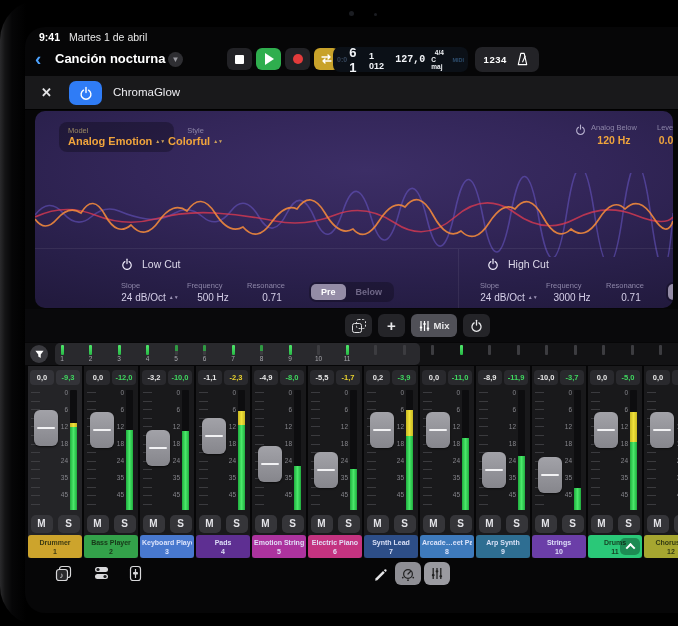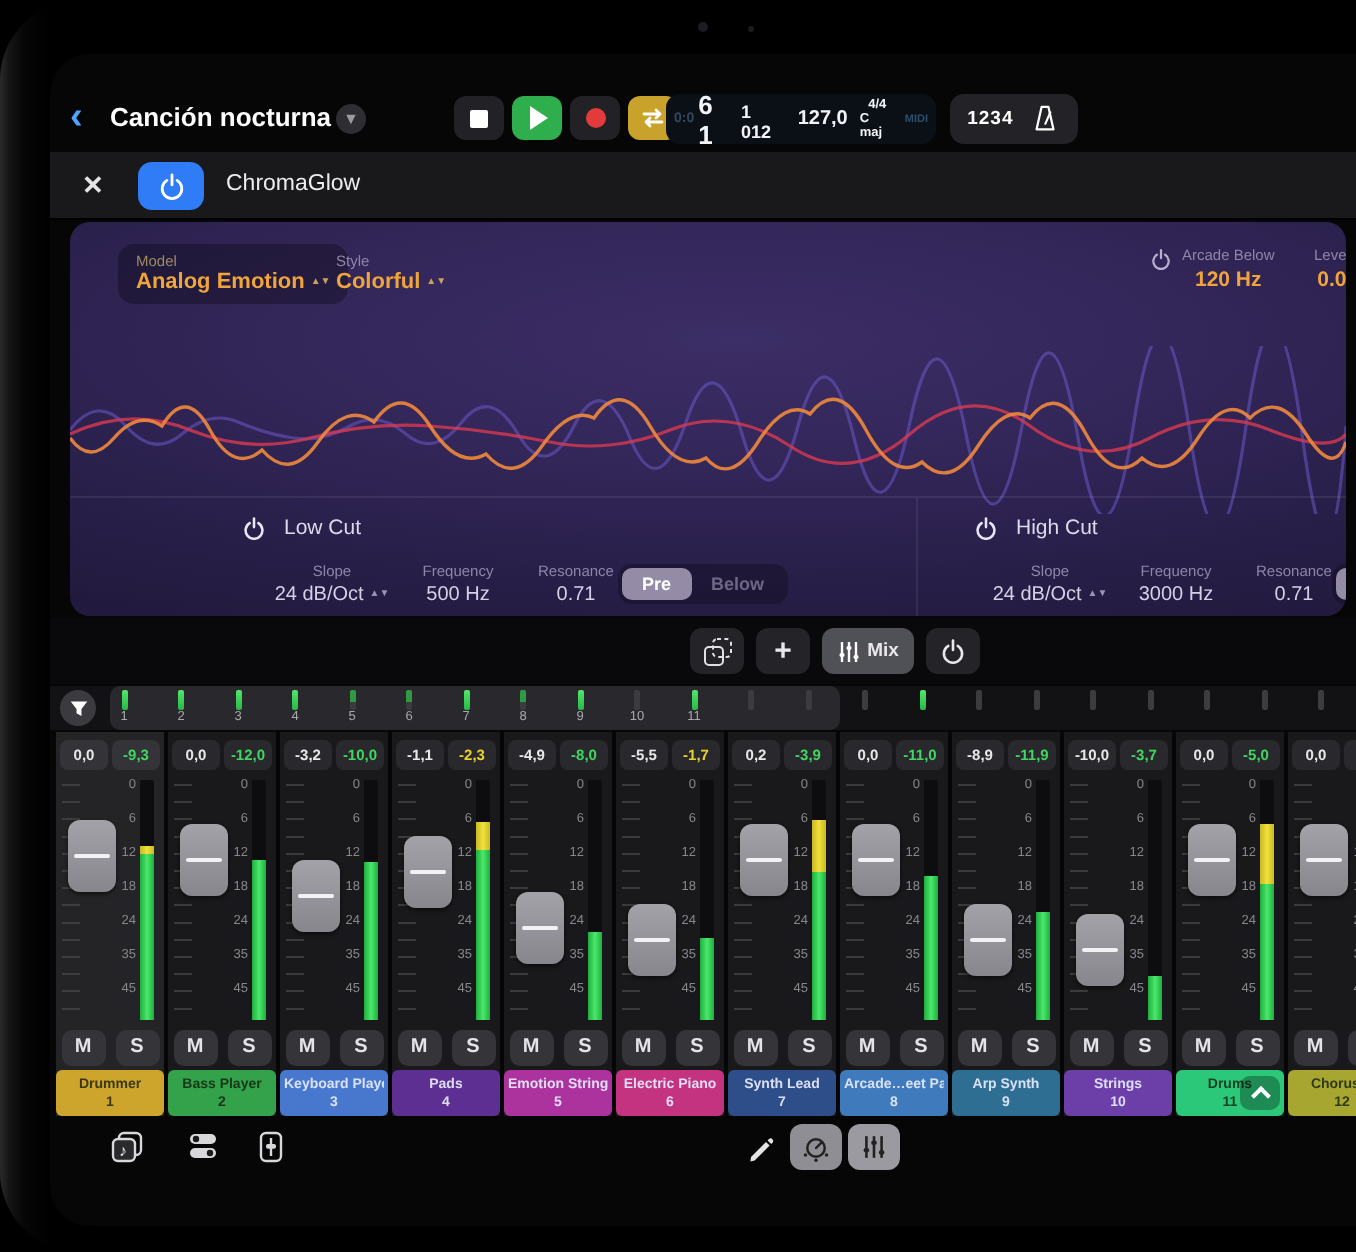--- a/index.html
+++ b/index.html
@@ -23,41 +23,41 @@
   .tbtn{width:25px;height:22px;border-radius:6px;background:#222226;display:flex;align-items:center;justify-content:center;}
   .tbtn.play{background:#2fae4e;}
   .tbtn.cycle{background:#c8a22a;}
   .sq{width:9px;height:9px;background:#fff;border-radius:1px;}
   .tri{width:0;height:0;border-left:9px solid #fff;border-top:6px solid transparent;border-bottom:6px solid transparent;margin-left:2px;}
   .dot-rec{width:10px;height:10px;border-radius:50%;background:#e33b3b;}
   .lcd{position:absolute;left:308px;top:2px;width:135px;height:25px;background:#0b1017;border-radius:7px;display:flex;align-items:center;padding:0 4px;color:#f2f4f8;}
   .lcd .dim{color:#36465c;font-size:7px;font-weight:bold;margin-right:2px;}
   .lcd .pos{font-size:13px;font-weight:bold;letter-spacing:.5px;}
   .lcd .possub{font-size:9px;font-weight:bold;margin-left:2px;margin-top:2px;}
-  .lcd .tempo{font-size:10px;font-weight:bold;margin-left:6px;}
+  .lcd .tempo{font-size:10px;font-weight:bold;margin-left:6px;font-family:Liberation Mono, monospace;}
   .lcd .sigblock{display:flex;flex-direction:column;align-items:center;margin-left:6px;line-height:7px;}
   .lcd .sig,.lcd .key{font-size:6.5px;font-weight:bold;}
   .lcd .midiblock{display:flex;flex-direction:column;align-items:center;margin-left:5px;line-height:6px;}
   .lcd .midi{color:#2e4e6e;font-size:5.5px;font-weight:bold;}
   .countpill{position:absolute;left:450px;top:2px;width:64px;height:25px;background:#232327;border-radius:7px;display:flex;align-items:center;justify-content:space-evenly;color:#fff;}
   .count-label{font-size:9.5px;font-weight:bold;letter-spacing:.5px;}
 
   
   .plughdr{position:absolute;left:0;top:49px;width:100%;height:34px;background:#19191b;border-bottom:1px solid #000;}
   .close-x{position:absolute;left:16px;top:9px;color:#e3e3e5;font-size:13px;font-weight:bold;}
   .pwrbtn{position:absolute;left:44px;top:5px;width:33px;height:24px;border-radius:7px;background:#2f7cf6;display:flex;align-items:center;justify-content:center;}
   .plugname{position:absolute;left:88px;top:10px;color:#ececf0;font-size:11.5px;}
 
   
   .plugbody{position:absolute;left:10px;top:84px;width:638px;height:197px;border-radius:10px;overflow:hidden;
     background:radial-gradient(ellipse 90% 80% at 52% 30%,#3c2e66 0%,#332659 40%,#281f49 75%,#221a3e 100%);}
   .chip{position:absolute;left:24px;top:11px;background:rgba(0,0,0,.28);border-radius:8px;padding:4px 9px 5px;}
   .plabel{font-size:7.5px;color:#9b8a63;}
   .pbig{font-size:11px;font-weight:bold;color:#f0a43c;display:flex;align-items:center;gap:3px;}
-  .style-block{position:absolute;left:133px;top:15px;}
+  .style-block{position:absolute;left:133px;top:15px;text-align:center;}
   .style-block .plabel{color:#8d86a8;}
   .updn{display:inline-flex;flex-direction:column;font-size:5px;line-height:5px;color:#caa05c;}
   .updn.gray{color:#9b93b5;}
   .bypass-pwr{position:absolute;left:540px;top:13px;opacity:.85;}
   .bypass-block{position:absolute;left:556px;top:12px;text-align:center;}
   .bypass-block .plabel{color:#8d86a8;}
   .bypass-block .val{font-size:10.5px;font-weight:bold;color:#f0a43c;margin-top:2px;}
   .level-block{position:absolute;left:622px;top:12px;text-align:center;white-space:nowrap;}
   .level-block .plabel{color:#8d86a8;}
   .level-block .val{font-size:10.5px;font-weight:bold;color:#f0a43c;margin-top:2px;}
@@ -66,21 +66,21 @@
   .drive-block .val{font-size:11px;font-weight:bold;color:#f0a43c;margin-top:1px;}
   .knobwrap{margin-top:2px;display:flex;justify-content:center;}
   .waves{position:absolute;left:0;top:62px;width:638px;height:84px;}
   .cutrow{position:absolute;left:0;top:137px;width:638px;height:60px;border-top:1px solid rgba(255,255,255,.07);}
   .cut{position:absolute;top:0;height:60px;}
   .cut.low{left:0;width:424px;border-right:1px solid rgba(255,255,255,.07);}
   .cut.high{left:425px;width:213px;}
   .cuthead{position:absolute;top:9px;display:flex;align-items:center;gap:9px;color:#ddd9ea;font-size:10.5px;}
   .cut.low .cuthead{left:86px;}
   .cut.high .cuthead{left:27px;}
-  .param{position:absolute;top:32px;text-align:center;margin-left:16px;}
+  .param{position:absolute;top:32px;}
   .param .plabel{color:#8d86a8;font-size:7.5px;}
   .param .val{font-size:10px;color:#d5cfe8;margin-top:2px;display:flex;align-items:center;gap:3px;justify-content:center;}
   .seg{position:absolute;top:33px;display:flex;background:rgba(0,0,0,.25);border-radius:7px;padding:2px;}
   .seg span{font-size:9px;padding:3px 10px;border-radius:5px;color:#6f6787;font-weight:bold;}
   .seg .on{background:#948ca6;color:#fff;}
 
   
   .mixbar{position:absolute;left:0;top:282px;width:100%;height:33px;background:#09090b;}
   .mb{position:absolute;top:5px;height:23px;border-radius:6px;background:#242428;display:flex;align-items:center;justify-content:center;color:#e8e8ea;}
   .mb.dup{left:320px;width:27px;}
@@ -137,20 +137,24 @@
 <body>
 
 <div class="stage">
   <div class="bezel">
     <div class="cam-dot" style="left:349px;top:11px;width:5px;height:5px;"></div>
     <div class="cam-dot" style="left:374px;top:13px;width:3px;height:3px;"></div>
   </div>
 
   <div class="screen">
 
+    <div class="statusbar">
+      <span class="time">9:41</span>
+      <span class="date">Martes 1 de abril</span>
+    </div>
 
     <div class="transport">
       <div class="back">‹</div>
       <div class="songtitle">Canción nocturna</div>
       <div class="song-chev">▼</div>
       <div class="tbtns">
         <div class="tbtn">
             <div class="sq"></div>
           </div>
         <div class="tbtn play">
@@ -220,21 +224,21 @@
           </div>
       </div>
 
       <div class="bypass-pwr">
         <svg width="11" height="11" viewBox="0 0 16 16">
             <path d="M5.1 4.8 a5.6 5.6 0 1 0 5.8 0" stroke="#cfc9e4" stroke-width="1.6" fill="none" stroke-linecap="round"></path>
             <line x1="8" y1="1.6" x2="8" y2="7.4" stroke="#cfc9e4" stroke-width="1.6" stroke-linecap="round"></line>
           </svg>
       </div>
       <div class="bypass-block">
-        <div class="plabel">Arcade Below</div>
+        <div class="plabel">Analog Below</div>
         <div class="val">120 Hz</div>
       </div>
       <div class="level-block">
         <div class="plabel">Level</div>
         <div class="val">0.0</div>
       </div>
 
 
       <div class="cutrow">
         <div class="cut low">

